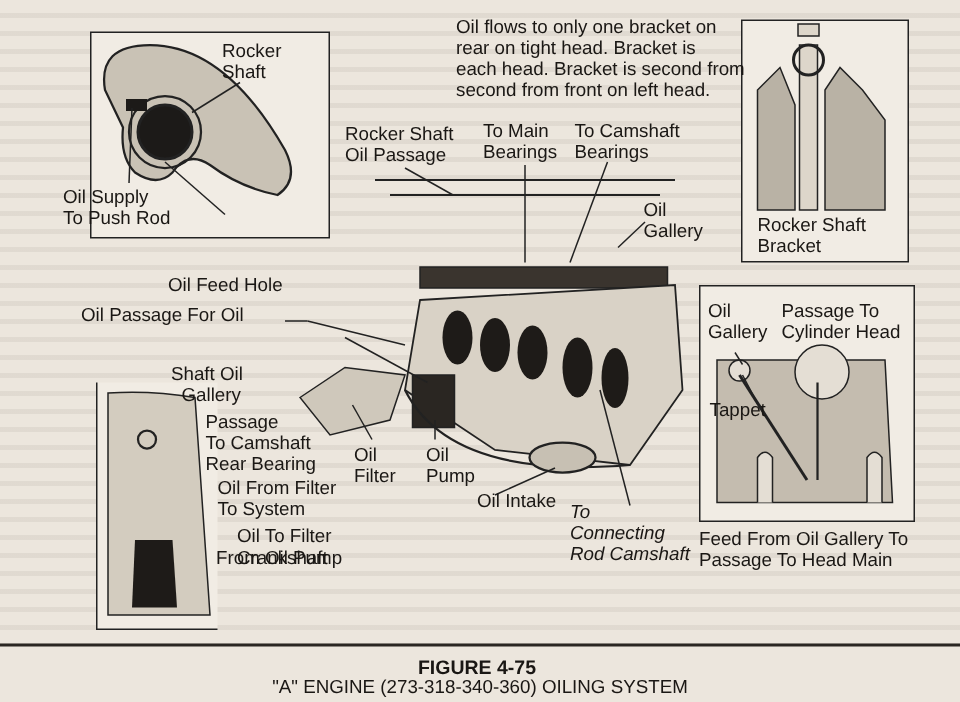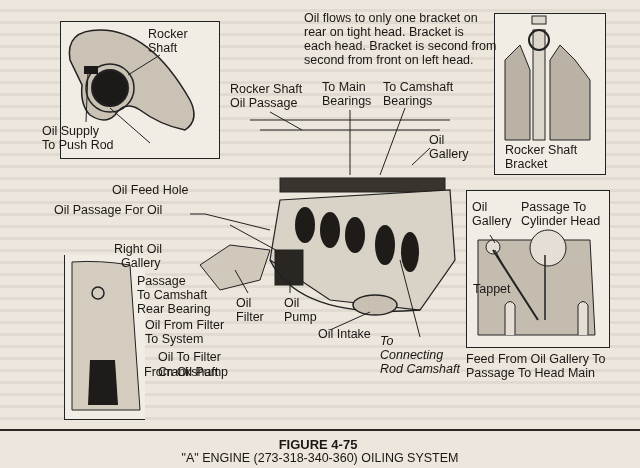--- a/index.html
+++ b/index.html
@@ -131,21 +131,21 @@
 </div>
 <div class="lbl c" style="left:505px;top:143px;">
   <div>Rocker Shaft</div>
   <div>Bracket</div>
 </div>
 
 <div class="lbl r" style="left:54px;top:203px;">
   <div>Oil Passage For Oil</div>
 </div>
 <div class="lbl" style="left:114px;top:242px;">
-  <div>Right Oil</div>
+  <div>Shaft Oil</div>
   <div style="padding-left:7px">Gallery</div>
 </div>
 <div class="lbl c" style="left:137px;top:274px;">
   <div>Passage</div>
   <div>To Camshaft</div>
   <div>Rear Bearing</div>
 </div>
 <div class="lbl c" style="left:145px;top:318px;">
   <div>Oil From Filter</div>
   <div>To System</div>
@@ -170,21 +170,21 @@
 </div>
 
 <div class="lbl c" style="left:472px;top:200px;">
   <div>Oil</div>
   <div>Gallery</div>
 </div>
 <div class="lbl c" style="left:521px;top:200px;">
   <div>Passage To</div>
   <div>Cylinder Head</div>
 </div>
-<div class="lbl" style="left:473px;top:266px;margin-top:16px;">Tappet</div>
+<div class="lbl" style="left:473px;top:266px;">Tappet</div>
 <div class="lbl c" style="left:466px;top:352px;">
   <div>Feed From Oil Gallery To</div>
   <div>Passage To Head Main</div>
 </div>
 
 <div class="rule"></div>
 <div class="cap1">FIGURE 4-75</div>
 <div class="cap2">"A" ENGINE (273-318-340-360) OILING SYSTEM</div>
 
 </body></html>

